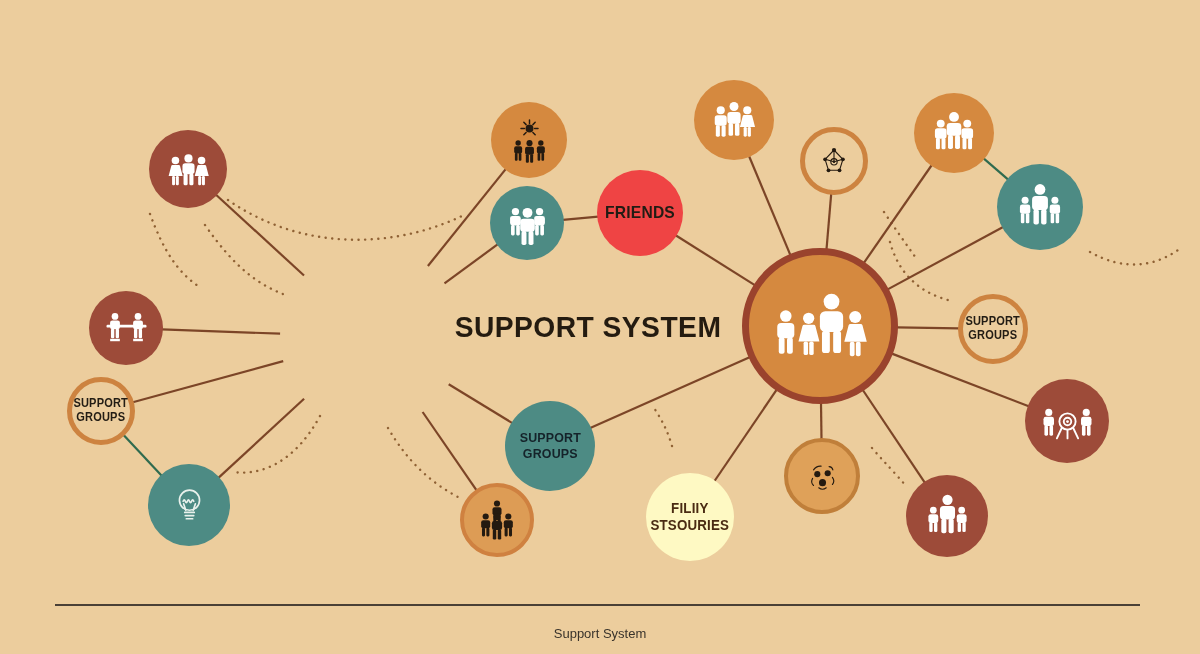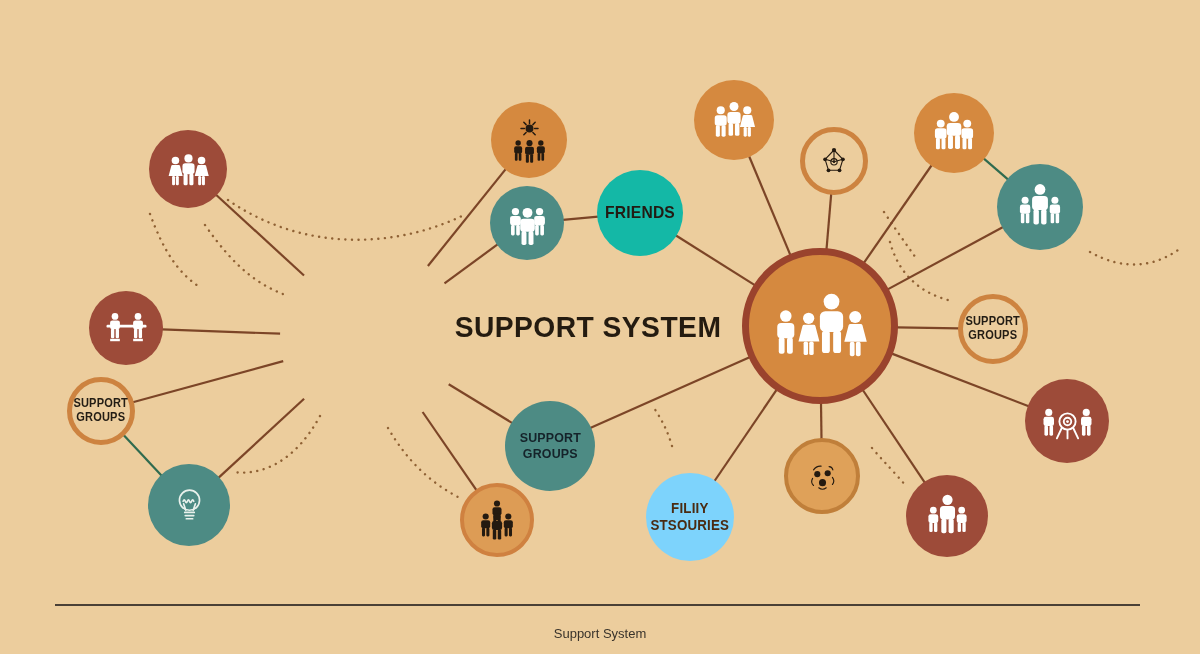--- a/index.html
+++ b/index.html
@@ -102,21 +102,21 @@
           <rect x="2" y="4" width="9.5" height="27" rx="3.5"></rect>
         </g>
         <g transform="translate(41 12) scale(0.75)" fill="#ffffff">
           <circle cx="0" cy="-31" r="9.5"></circle>
           <path d="M-8.5,-20 h17 a3,3 0 0 1 2.9,2.2 l6.8,25.8 h-35.4 l6.8,-25.8 a3,3 0 0 1 2.9,-2.2 z"></path>
           <rect x="-8.5" y="8" width="7.5" height="23" rx="3.2"></rect>
           <rect x="1" y="8" width="7.5" height="23" rx="3.2"></rect>
         </g>
       </svg>
     </div>
-    <div class="node" style="left: 597px; top: 170px; height: 86px; width: 86px; background: #14b8a6;">
+    <div class="node" style="left: 597px; top: 170px; height: 86px; width: 86px; background: #ef4444;">
       <span class="nlabel" style="font-size: 17px; color: rgb(34, 28, 20);">FRIENDS</span>
     </div>
     <div class="node" style="left: 491px; top: 102px; height: 76px; width: 76px; background: rgb(213, 137, 63);">
       <svg viewBox="-50 -52 100 104" width="59" height="59">
         <g stroke="#241a10" stroke-width="2.6" stroke-linecap="round">
           <path d="M0,-36 v6 M10,-32 l-4,4 M15,-21 h-6 M10,-10 l-4,-4 M-10,-32 l4,4 M-15,-21 h6 M-10,-10 l4,-4"></path>
         </g>
         <circle cx="0" cy="-21" r="7" fill="#241a10"></circle>
         <g transform="translate(-20 20) scale(0.5)" fill="#241a10">
           <circle cx="0" cy="-31" r="9.5"></circle>
@@ -240,21 +240,21 @@
           <rect x="2" y="4" width="9.5" height="27" rx="3.5"></rect>
         </g>
         <g transform="translate(0 15) scale(0.68)" fill="#241a10">
           <circle cx="0" cy="-31" r="9.5"></circle>
           <rect x="-14" y="-19.5" width="28" height="25" rx="6.5"></rect>
           <rect x="-11.5" y="4" width="9.5" height="27" rx="3.5"></rect>
           <rect x="2" y="4" width="9.5" height="27" rx="3.5"></rect>
         </g>
       </svg>
     </div>
-    <div class="node" style="left: 646px; top: 473px; height: 88px; width: 88px; background: #7dd3fc;">
+    <div class="node" style="left: 646px; top: 473px; height: 88px; width: 88px; background: #fef9c3;">
       <span class="nlabel" style="font-size: 14.5px; color: rgb(74, 43, 18);">FILIIY
 STSOURIES</span>
     </div>
     <div class="node" style="left: 784px; top: 438px; height: 76px; width: 76px; background: rgb(223, 161, 89); border: 4px solid rgb(192, 127, 58);">
       <svg viewBox="-50 -52 100 104" width="49" height="49">
         <g fill="#241a10">
           <circle cx="-11" cy="-5" r="6.5"></circle>
           <circle cx="11" cy="-7" r="6.5"></circle>
           <circle cx="0" cy="13" r="7.5"></circle>
         </g>

